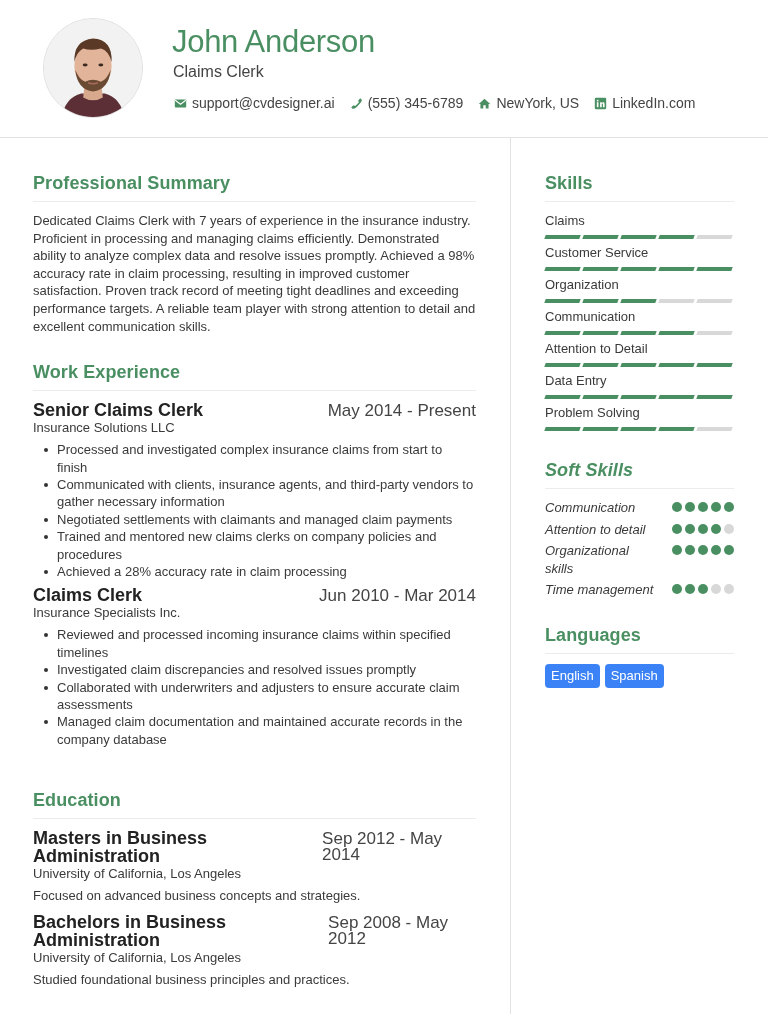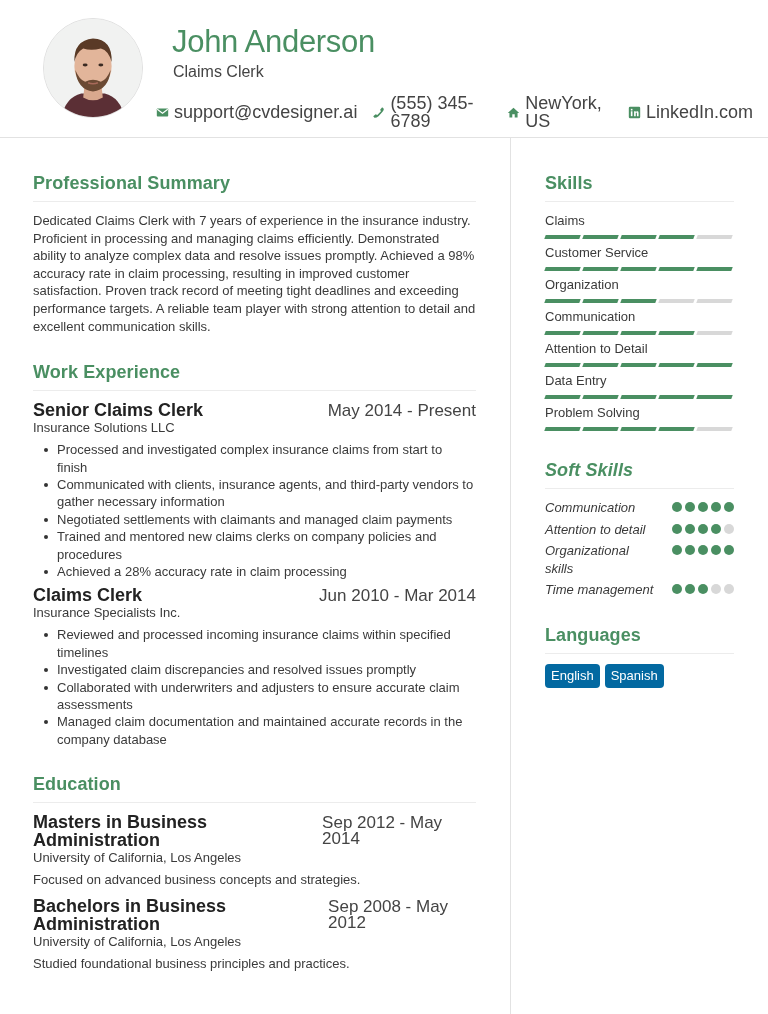--- a/index.html
+++ b/index.html
@@ -4,21 +4,21 @@
   <style>
     * { box-sizing: border-box; margin: 0; padding: 0; }
     html, body { width: 768px; height: 1014px; background: #ffffff; overflow: hidden; }
     body { font-family: "Liberation Sans", "DejaVu Sans", sans-serif; color: #333333; position: relative; }
 
     .header { position: absolute; left: 0; top: 0; width: 768px; height: 138px; border-bottom: 1px solid #e2e2e2; }
     .avatar { position: absolute; left: 43px; top: 18px; width: 100px; height: 100px; border-radius: 50%; overflow: hidden; border: 1px solid #e0e0e0; background: #f2f3f2; }
     .avatar svg { width: 100%; height: 100%; display: block; }
     .name { position: absolute; left: 172px; top: 22px; font-size: 31px; color: #4a8f62; font-weight: normal; letter-spacing: -0.3px; line-height: 40px; }
     .title { position: absolute; left: 173px; top: 62px; font-size: 16px; color: #444; line-height: 20px; }
-    .contacts { position: absolute; left: 156px; top: 94px; display: flex; align-items: center; font-size: 18px; color: #444; line-height: 18px; }
+    .contacts { position: absolute; left: 174px; top: 94px; display: flex; align-items: center; font-size: 14px; color: #444; line-height: 18px; }
     .contact { display: flex; align-items: center; margin-right: 15px; }
     .contact .ic { width: 13px; height: 13px; margin-right: 5px; display: inline-flex; align-items: center; justify-content: center; }
     .contact .ic svg { width: 13px; height: 13px; display: block; }
 
     .divider-v { position: absolute; left: 510px; top: 138px; width: 1px; height: 876px; background: #e2e2e2; }
 
     .left { position: absolute; left: 33px; top: 138px; width: 443px; }
     .right { position: absolute; left: 545px; top: 138px; width: 189px; }
 
     .section-title { font-size: 18px; color: #4a8f62; font-weight: bold; line-height: 24px; padding-bottom: 6px; border-bottom: 1px solid #ececec; margin-bottom: 10px; letter-spacing: 0.1px; }
@@ -43,21 +43,21 @@
     .bar { width: 35px; height: 4px; background: #d8d8d8; transform: skewX(-20deg); }
     .bar.on { background: #4a8f62; }
 
     .soft { display: flex; justify-content: space-between; margin-bottom: 4px; }
     .soft-name { font-size: 13px; color: #3a3a3a; line-height: 17.5px; width: 110px; }
     .dots { display: flex; gap: 3px; padding-top: 3px; }
     .dot { width: 10px; height: 10px; border-radius: 50%; background: #d8d8d8; }
     .dot.on { background: #4a8f62; }
 
     .langs { display: flex; gap: 5px; }
-    .lang { background: #0369a1; color: #ffffff; font-size: 13px; line-height: 18px; padding: 3px 6px; border-radius: 4px; }
+    .lang { background: #3b82f6; color: #ffffff; font-size: 13px; line-height: 18px; padding: 3px 6px; border-radius: 4px; }
   </style>
 </head>
 <body>
 
 <div class="header">
   <div class="avatar">
     <svg viewBox="0 0 100 100">
       <rect width="100" height="100" fill="#f1f2f1"></rect>
       <path d="M18 100 Q22 80 38 76 L62 76 Q78 80 82 100 Z" fill="#5b2f35"></path>
       <path d="M42 62 L58 62 L60 80 Q50 86 40 80 Z" fill="#d9a98e"></path>
@@ -146,21 +146,21 @@
       <div class="job-company">Insurance Specialists Inc.</div>
       <ul class="bullets">
         <li>Reviewed and processed incoming insurance claims within specified timelines</li>
         <li>Investigated claim discrepancies and resolved issues promptly</li>
         <li>Collaborated with underwriters and adjusters to ensure accurate claim assessments</li>
         <li>Managed claim documentation and maintained accurate records in the company database</li>
       </ul>
     </div>
   </div>
 
-  <div style="margin-top:24px;">
+  <div style="margin-top:40px;">
     <div class="section-title">Education</div>
 
     <div class="edu">
       <div class="job-head">
         <span class="job-title">Masters in Business Administration</span>
         <span class="job-date">Sep 2012 - May 2014</span>
       </div>
       <div class="job-company">University of California, Los Angeles</div>
       <div class="edu-desc">Focused on advanced business concepts and strategies.</div>
     </div>

